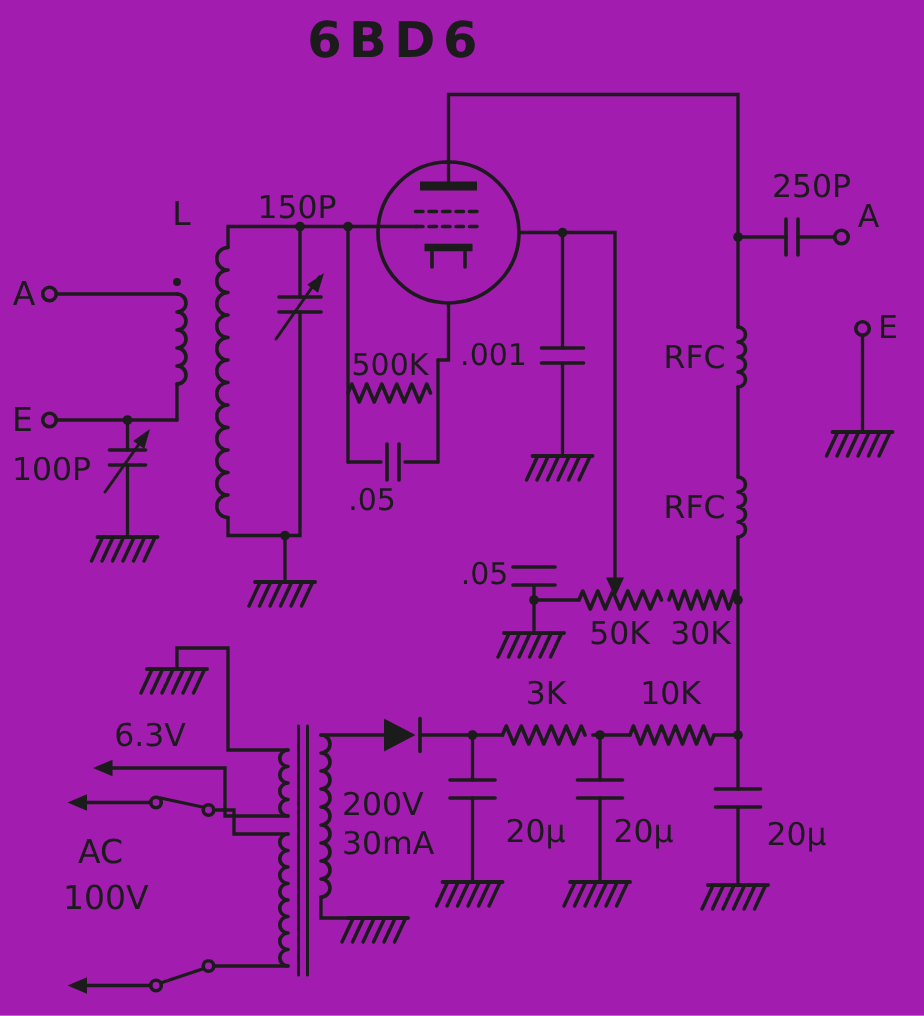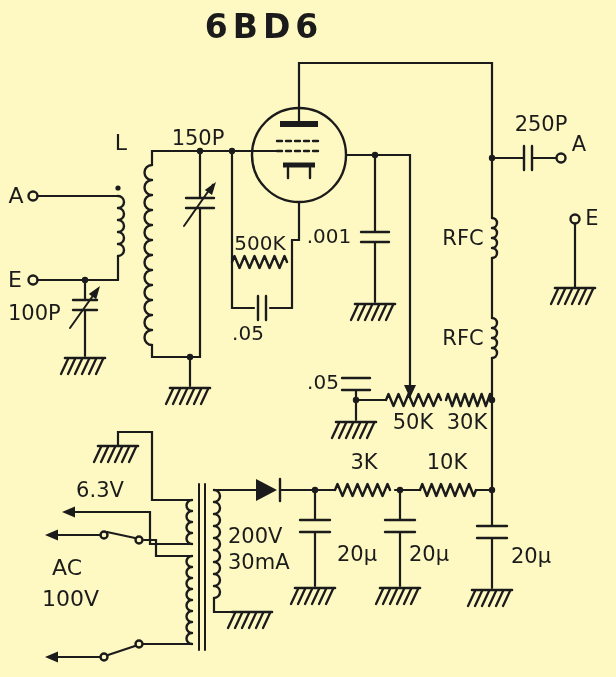--- a/index.html
+++ b/index.html
@@ -1,17 +1,17 @@
 <!DOCTYPE html>
 <html><head>
 <meta charset="utf-8">
 <style>
   html,body{margin:0;padding:0;}
   body{background:#e9e7e2;font-family:"DejaVu Sans",sans-serif;}
-  .sheet{width:616px;height:677px;background:#fef9c3;margin:0 auto;position:relative;}
+  .sheet{width:616px;height:677px;background:#a21caf;margin:0 auto;position:relative;}
   svg{display:block;}
   svg text{fill:#1b1b1b;font-family:"DejaVu Sans",sans-serif;}
   .wire{stroke:#1b1b1b;stroke-width:2.2;fill:none;stroke-linecap:round;}
   .comp{stroke:#1b1b1b;stroke-width:2.4;fill:none;stroke-linecap:round;stroke-linejoin:round;}
   .thick{stroke:#1b1b1b;fill:none;}
   .solid{fill:#1b1b1b;stroke:none;}
   .dot{fill:#1b1b1b;}
 </style>
 </head>
 <body>

